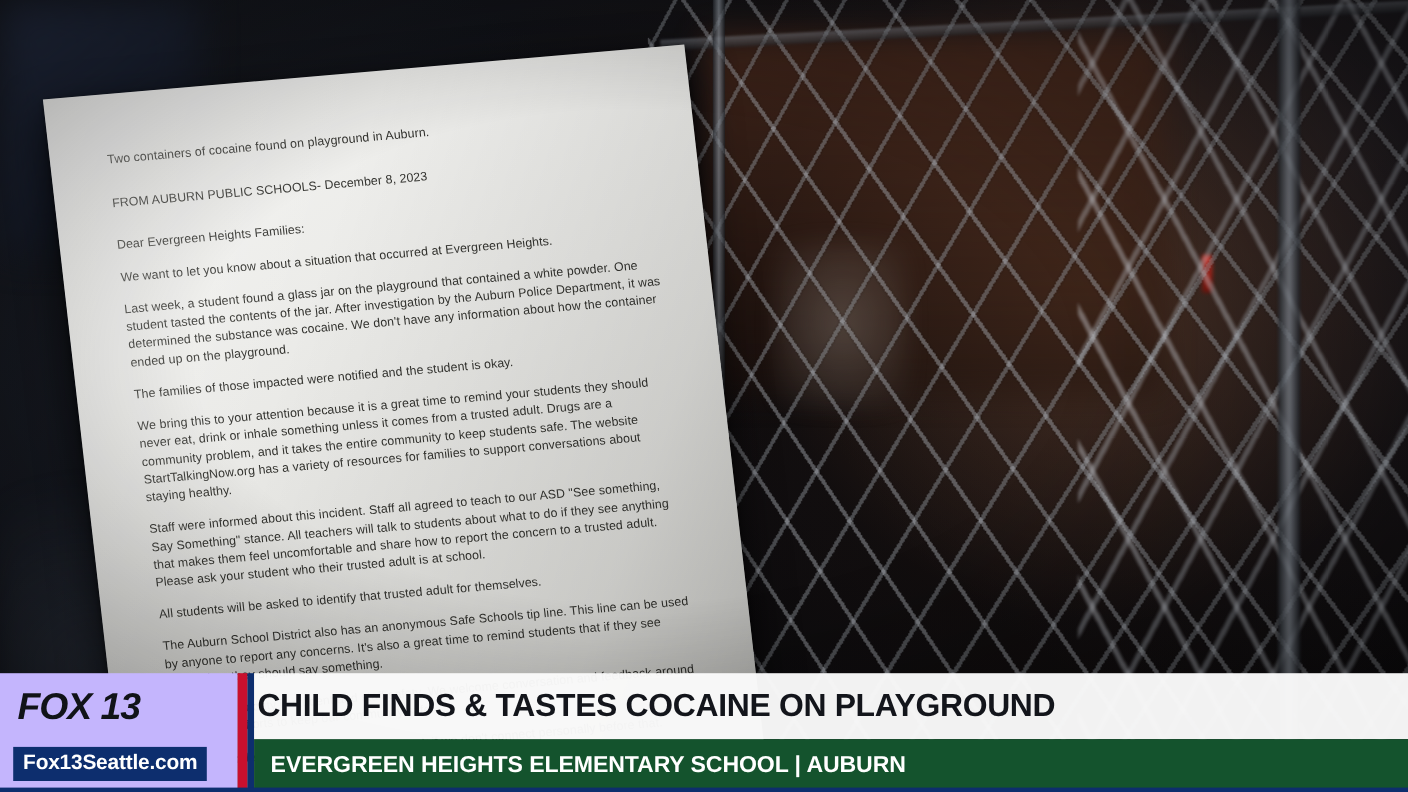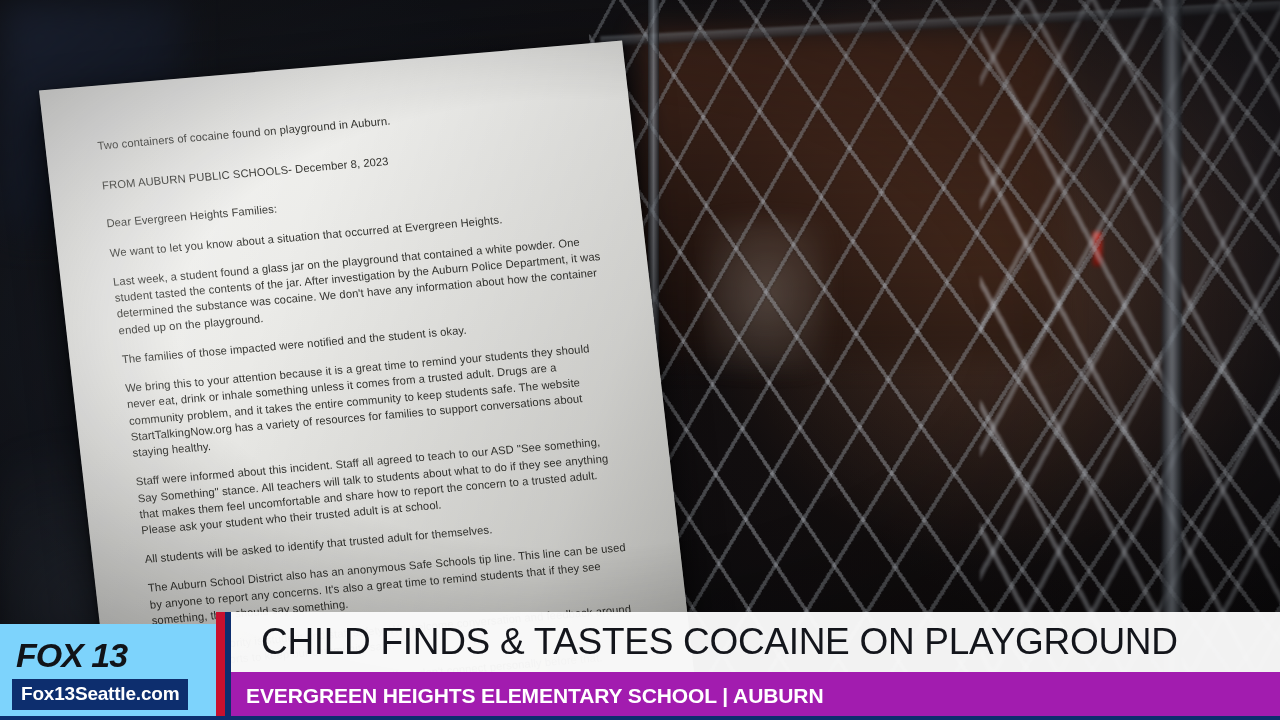--- a/index.html
+++ b/index.html
@@ -174,22 +174,22 @@
     left: 0;
     bottom: 0;
     width: 1280px;
     height: 108px;
   }
   .lt-logo-box {
     position: absolute;
     left: 0;
     bottom: 0;
     width: 216px;
-    height: 96px;
-    background: #7dd3fc;
+    height: 108px;
+    background: #c4b5fd;
   }
   .lt-logo {
     position: absolute;
     left: 16px;
     top: 12px;
     font-family: "Liberation Sans", sans-serif;
     font-weight: bold;
     font-style: italic;
     font-size: 34px;
     letter-spacing: -1px;
@@ -226,33 +226,33 @@
     position: absolute;
     left: 231px;
     bottom: 48px;
     width: 1049px;
     height: 60px;
     background: rgba(250,250,250,0.97);
     display: flex;
     align-items: center;
   }
   .lt-text-main span {
-    padding-left: 30px;
-    font-size: 37px;
-    font-weight: normal;
+    padding-left: 3px;
+    font-size: 29px;
+    font-weight: bold;
     color: #13151b;
     letter-spacing: -0.3px;
   }
   .lt-text-sub {
     position: absolute;
     left: 231px;
     bottom: 0;
     width: 1049px;
     height: 48px;
-    background: #a21caf;
+    background: #14532d;
     display: flex;
     align-items: center;
   }
   .lt-text-sub span {
     padding-left: 15px;
     font-size: 21px;
     font-weight: bold;
     color: #ffffff;
     letter-spacing: -0.1px;
   }

